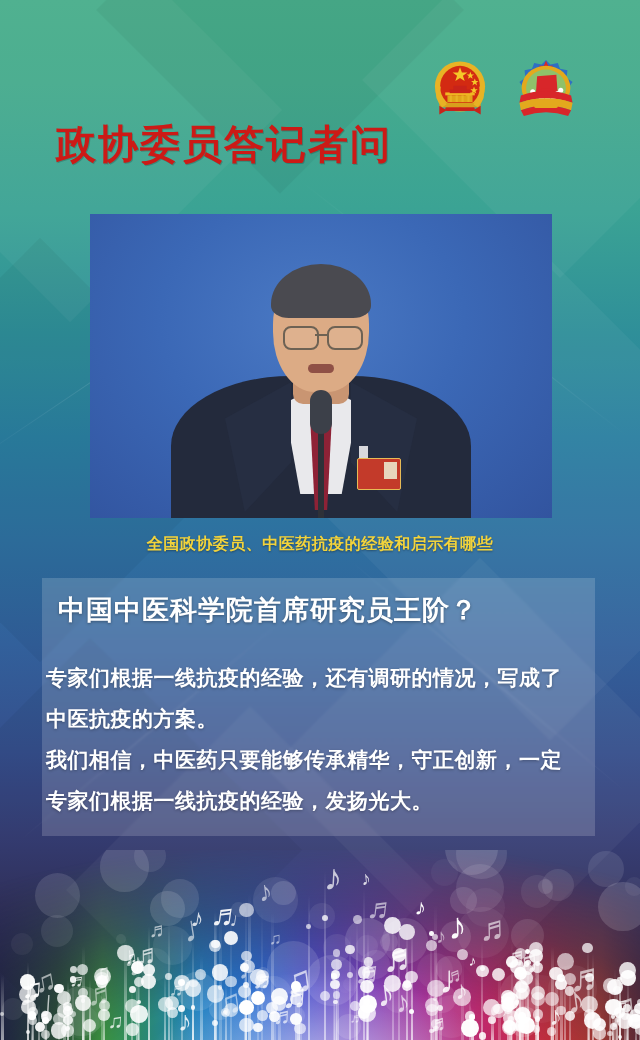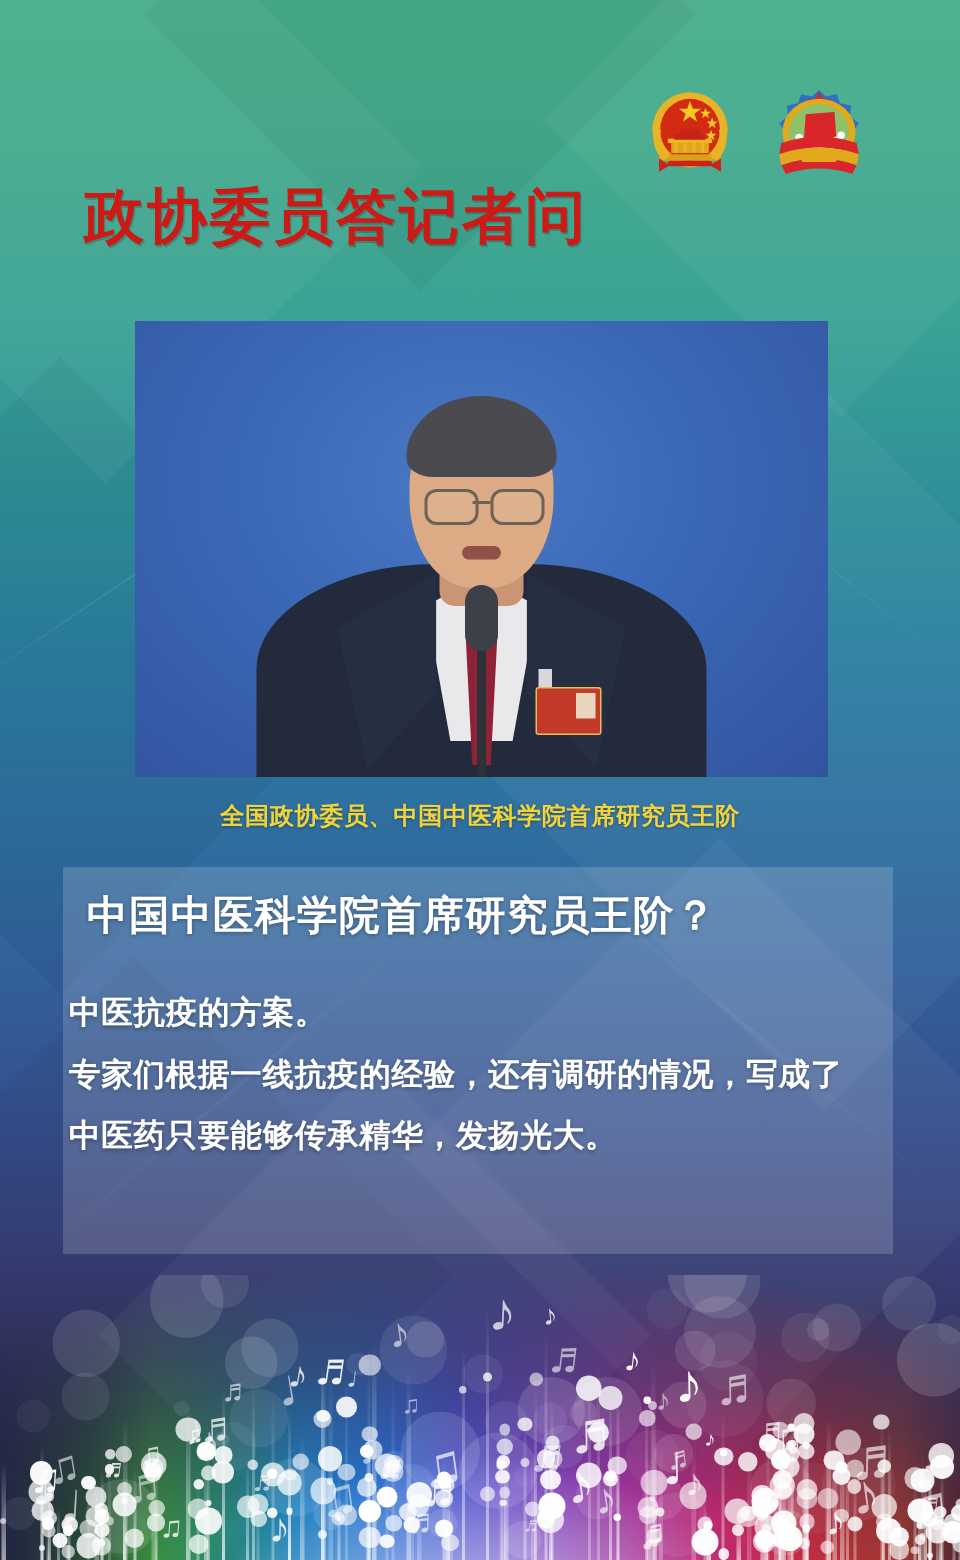--- a/index.html
+++ b/index.html
@@ -4,21 +4,21 @@
 <style>
   html, body {
     margin: 0; padding: 0;
     background: #222;
   }
   #poster {
     position: relative;
     width: 640px;
     height: 1040px;
     overflow: hidden;
-    font-family: Liberation Mono, monospace;
+    font-family: Liberation Sans, sans-serif;
     background: linear-gradient(180deg,
         #49ae8b 0%,
         #45ab8d 8%,
         #3ba394 20%,
         #2f8f99 32%,
         #2a7fa0 42%,
         #2e70a0 52%,
         #32609b 62%,
         #354f8c 72%,
         #373f77 80%,
@@ -312,29 +312,30 @@
     <div class="p-bridge"></div>
     <div class="p-mouth"></div>
     <div class="p-badge-clip"></div>
     <div class="p-badge">
       <div class="p-badge-photo"></div>
     </div>
     <div class="p-mic-stem"></div>
     <div class="p-mic-head"></div>
   </div>
 
-  <div class="photo-caption">全国政协委员、中国中医科学院首席研究员王阶</div>
+  <div class="photo-caption">全国政协委员、中医药抗疫的经验和启示有哪些</div>
 
   <div class="text-panel"></div>
   <div class="q-title">中国中医科学院首席研究员王阶？</div>
 
   <div class="body-lines">
+    <div class="body-line">专家们根据一线抗疫的经验，还有调研的情况，写成了</div>
     <div class="body-line">中医抗疫的方案。</div>
-    <div class="body-line">专家们根据一线抗疫的经验，还有调研的情况，写成了</div>
-    <div class="body-line">中医药只要能够传承精华，发扬光大。</div>
+    <div class="body-line">我们相信，中医药只要能够传承精华，守正创新，一定</div>
+    <div class="body-line">专家们根据一线抗疫的经验，发扬光大。</div>
   </div>
 
   <div class="music-band">
     <div class="band-colors"></div>
     <div id="rays">
         <div class="ray" style="left: 497.5px; height: 80.1px; opacity: 0.27; width: 3px;"></div>
         <div class="dot" style="width: 14.2px; height: 14.2px; left: 491.4px; bottom: 22.3px; opacity: 0.57;"></div>
         <div class="dot" style="width: 12.9px; height: 12.9px; left: 492px; bottom: 58.7px; opacity: 0.81;"></div>
         <div class="dot" style="width: 10.5px; height: 10.5px; left: 493.2px; bottom: 26px; opacity: 0.64;"></div>
         <div class="ray" style="left: 634.7px; height: 18.8px; opacity: 0.46; width: 2px;"></div>

